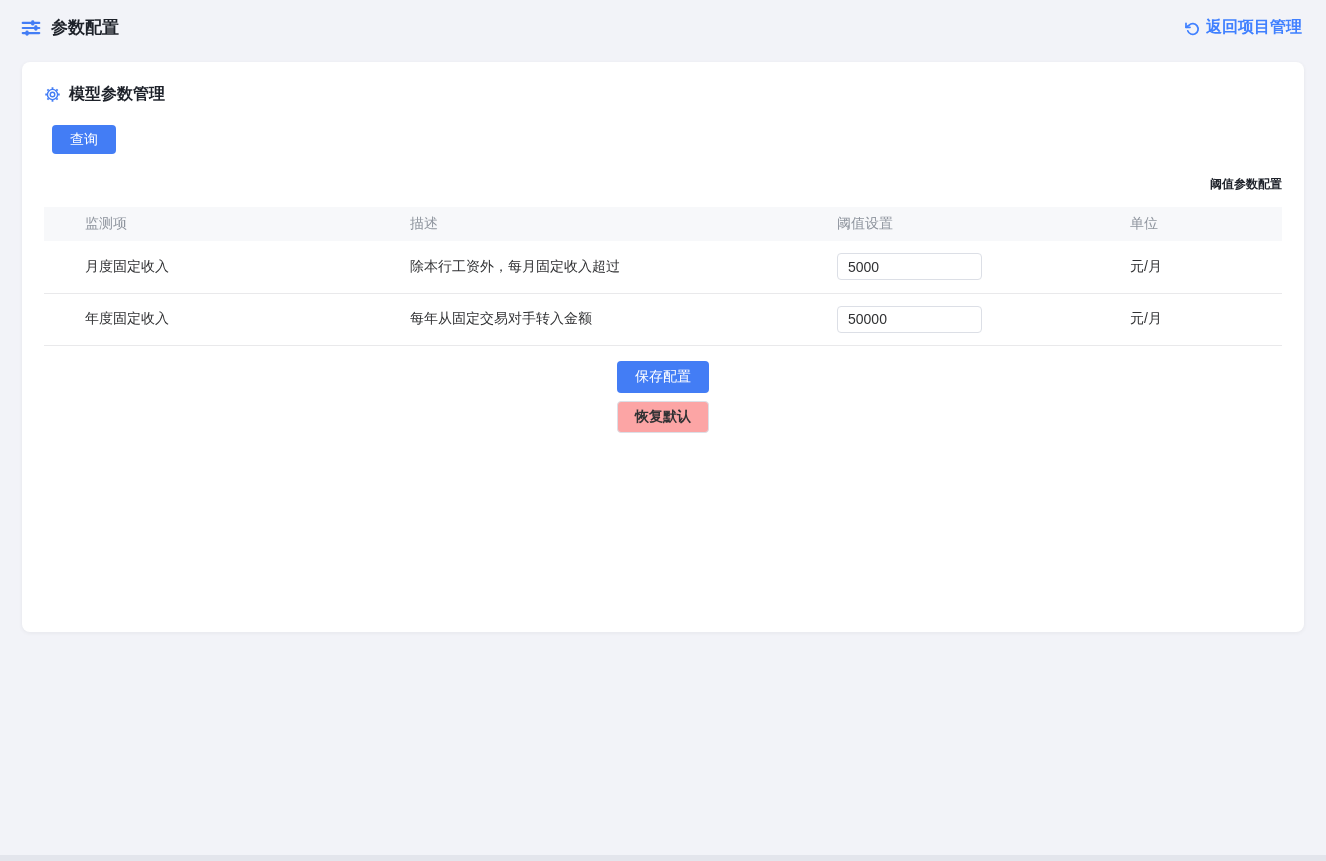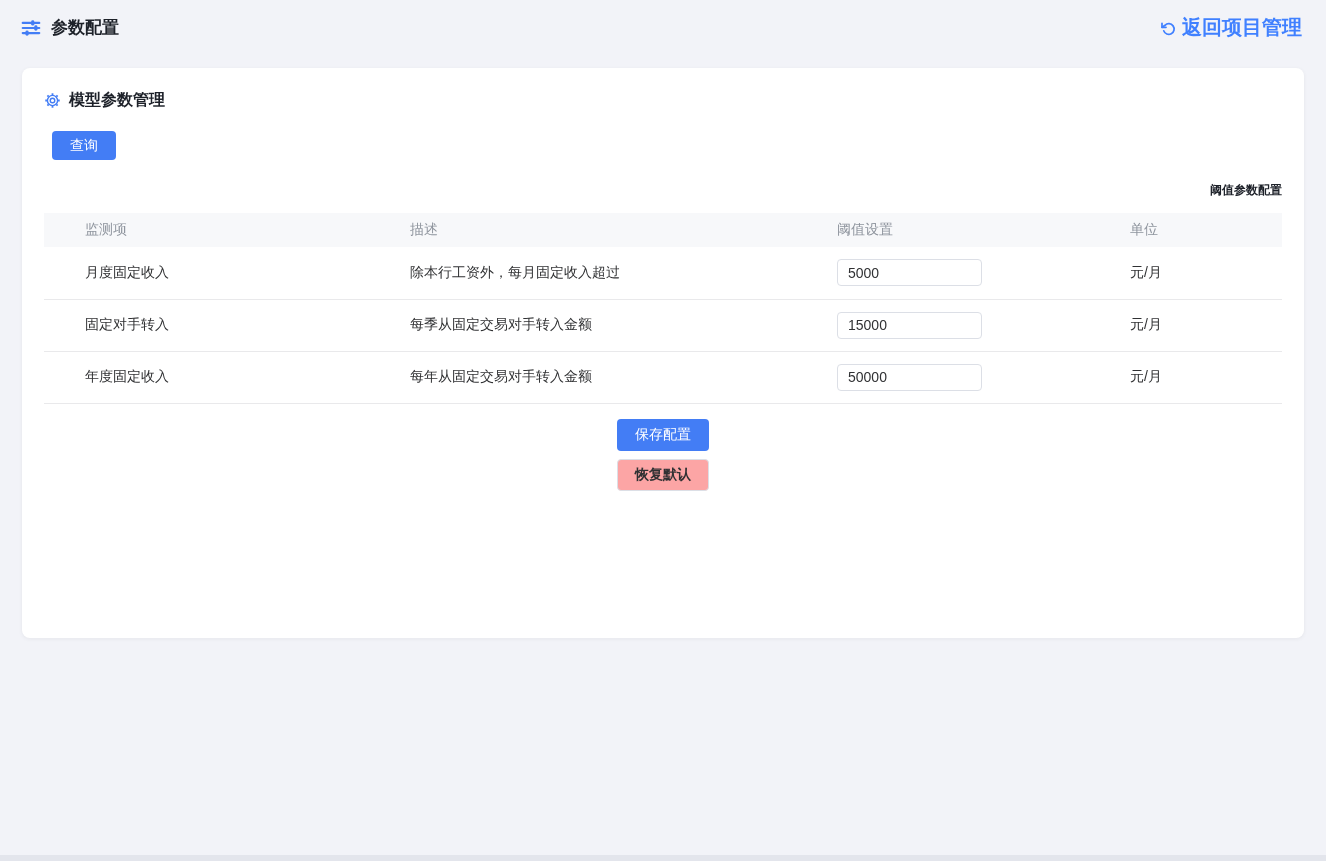--- a/index.html
+++ b/index.html
@@ -30,26 +30,26 @@
     display:flex;
     align-items:center;
     justify-content:space-between;
     padding:0 24px 0 20px;
   }
   .header-left{display:flex;align-items:center;gap:9px;}
   .page-title{font-size:17px;font-weight:bold;color:var(--text-dark);}
   .icon{display:inline-flex;align-items:center;justify-content:center;}
   .back-link{
     display:flex;align-items:center;gap:6px;
-    color:var(--link);font-size:20px;font-weight:bold;
+    color:var(--link);font-size:16px;font-weight:bold;
     text-decoration:none;cursor:pointer;
   }
   .card{
     background:var(--card-bg);
-    margin:13px 22px;
+    margin:7px 22px;
     border-radius:8px;
     box-shadow:0 1px 4px rgba(31,35,41,0.06);
     min-height:570px;
     padding:20px 22px;
   }
   .card-title{display:flex;align-items:center;gap:8px;margin:2px 0 20px;}
   .card-title h2{font-size:16px;font-weight:bold;color:var(--text-dark);}
   .form-row{display:flex;align-items:center;margin-bottom:22px;}
   .select-box{
     width:385px;height:34px;
@@ -178,26 +178,20 @@
       </tr>
     </thead>
     <tbody>
       <tr>
         <td class="col-item">月度固定收入</td>
         <td>除本行工资外，每月固定收入超过</td>
         <td><input class="value-input" type="text" value="5000" style=""></td>
         <td class="cell-unit">元/月</td>
       </tr>
       <tr>
-        <td class="col-item">固定对手转入</td>
-        <td>每季从固定交易对手转入金额</td>
-        <td><input class="value-input" type="text" value="15000" style=""></td>
-        <td class="cell-unit">元/月</td>
-      </tr>
-      <tr>
         <td class="col-item">年度固定收入</td>
         <td>每年从固定交易对手转入金额</td>
         <td><input class="value-input" type="text" value="50000" style=""></td>
         <td class="cell-unit">元/月</td>
       </tr>
     </tbody>
   </table>
 
   <div class="actions">
     <button class="btn btn-primary">保存配置</button>

